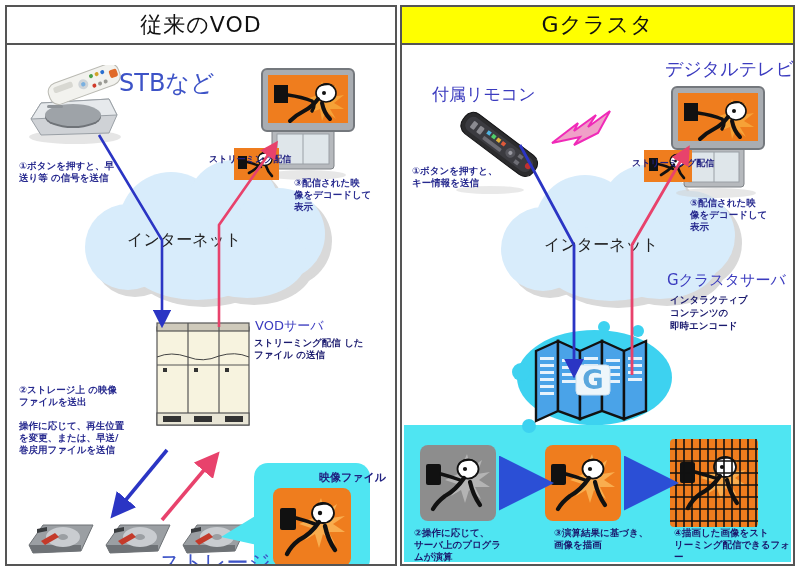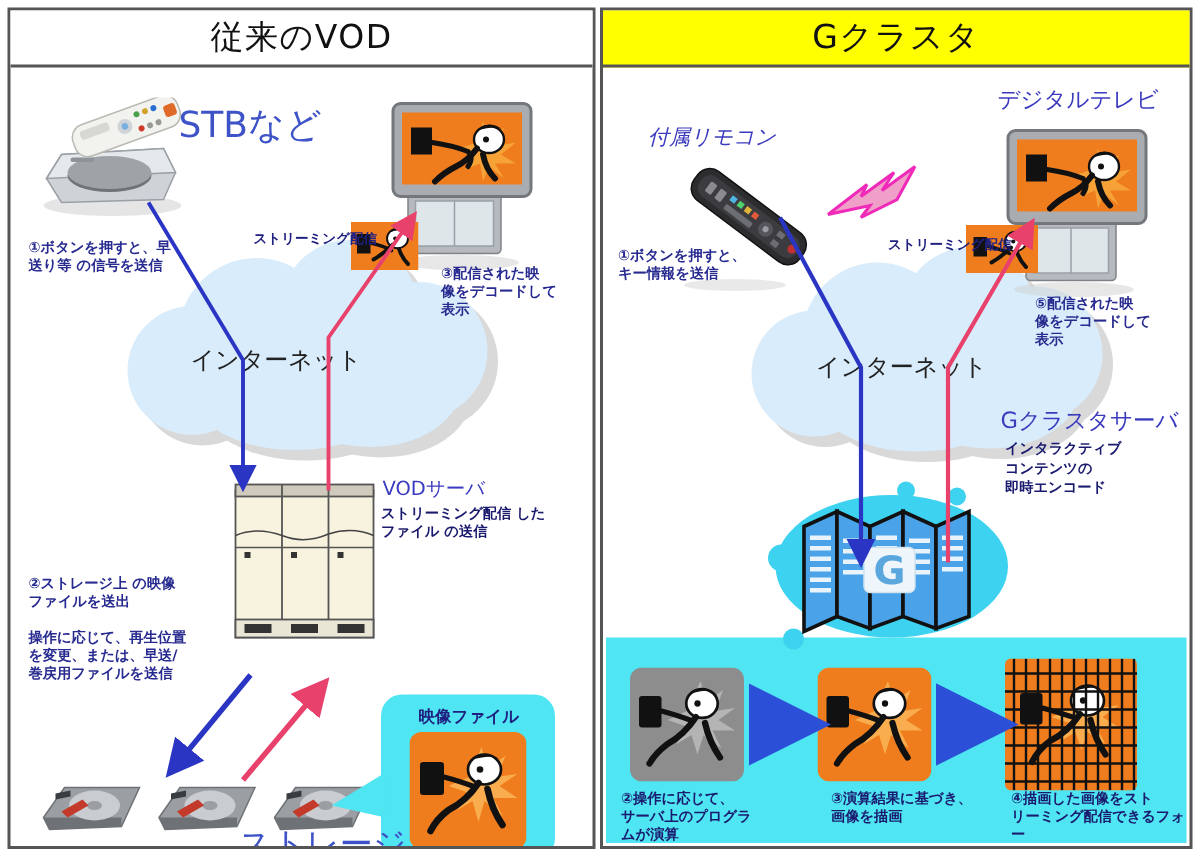--- a/index.html
+++ b/index.html
@@ -25,21 +25,21 @@
   .cloud .shadow b{background:#d9d9d9;}
   .cloud .fill b{background:#d8ecfb;}
   .cloud .shadow{transform:translate(7px,7px);}
   .cloud-label{position:absolute;z-index:3;color:#222;font-size:16px;white-space:nowrap;text-align:right;}
 
   
   .tx{position:absolute;color:#272a8f;font-size:9.5px;line-height:12px;white-space:pre-line;font-weight:bold;}
   .tx-blk{position:absolute;color:#1a1a6e;font-size:9.5px;line-height:12px;white-space:pre-line;font-weight:bold;}
   .title-blue{position:absolute;color:#3b3bbf;font-size:13px;white-space:nowrap;}
   .big-blue{position:absolute;color:#3d53c7;font-size:24px;white-space:nowrap;}
-  .small-lbl{position:absolute;color:#202080;font-size:9px;font-weight:bold;white-space:nowrap;}
+  .small-lbl{position:absolute;color:#202080;font-size:9px;font-weight:bold;white-space:nowrap;margin-left:40px;}
 
   
   .svglayer{position:absolute;left:0;top:0;width:100%;height:100%;overflow:visible;}
 
   
   .runner{position:absolute;overflow:hidden;}
   .runner .bg{position:absolute;inset:0;}
   .runner svg{position:absolute;inset:0;}
 
   
@@ -268,21 +268,21 @@
           <b style="left:24px;top:42px;width:84px;height:84px;"></b>
           <b style="left:58px;top:10px;width:100px;height:100px;"></b>
           <b style="left:124px;top:0px;width:90px;height:90px;"></b>
           <b style="left:168px;top:26px;width:90px;height:90px;"></b>
           <b style="left:66px;top:60px;width:136px;height:76px;"></b>
           <b style="left:124px;top:56px;width:118px;height:78px;"></b>
         </div>
       </div>
       <div class="cloud-label" style="left:142px;top:190px;">インターネット</div>
 
-      <div class="title-blue" style="left:30px;top:38px;font-size:14px;font-style:italic;">付属リモコン</div>
+      <div class="title-blue" style="left:30px;top:38px;font-size:17px;">付属リモコン</div>
       <div class="remote" style="left:38px;top:55px;width:110px;height:95px;">
         <svg width="110" height="95" viewBox="0 0 110 95">
           <g transform="rotate(37 55 45)">
             <rect x="14" y="30" width="88" height="24" rx="10" fill="#2c2c2e" stroke="#121214"></rect>
             <rect x="18" y="34" width="80" height="16" rx="7" fill="#3b3b40"></rect>
             <circle cx="94" cy="42" r="3" fill="#c03030"></circle>
             <rect x="24" y="38" width="5" height="8" rx="1" fill="#8a8a90"></rect>
             <rect x="32" y="38" width="5" height="8" rx="1" fill="#8a8a90"></rect>
             <rect x="41" y="37" width="4" height="4" fill="#4fb4e0"></rect>
             <rect x="47" y="37" width="4" height="4" fill="#4fd06a"></rect>
@@ -295,21 +295,21 @@
             <rect x="80" y="44" width="5" height="4" fill="#6d6d74"></rect>
           </g>
           <ellipse cx="50" cy="90" rx="34" ry="4" fill="#cfcfcf" opacity=".45"></ellipse>
         </svg>
       </div>
 
       <svg class="svglayer" style="z-index:3;">
         <polygon points="150,98 176,78 172,86 194,70 186,82 208,66 196,88 172,100 178,92" fill="#f0a0c8" stroke="#f02ab8" stroke-width="2"></polygon>
       </svg>
 
-      <div class="title-blue" style="left:263px;top:12px;font-size:15px;font-family:Liberation Mono, monospace;">デジタルテレビ</div>
+      <div class="title-blue" style="left:263px;top:12px;font-size:18px;font-family:Liberation Mono, monospace;">デジタルテレビ</div>
       <div class="tvset" style="left:268px;top:36px;width:100px;height:120px;">
         <svg width="100" height="120" viewBox="0 0 100 120">
           <rect x="14" y="66" width="60" height="40" rx="3" fill="#b6b9bd" stroke="#7e8287"></rect>
           <rect x="19" y="71" width="50" height="30" fill="#dfe6ea" stroke="#9aa0a6"></rect>
           <line x1="44" y1="71" x2="44" y2="101" stroke="#9aa0a6"></line>
           <rect x="2" y="6" width="92" height="62" rx="5" fill="#a9adb2" stroke="#74787d" stroke-width="2"></rect>
           <rect x="8" y="12" width="80" height="48" fill="#ef7d1e"></rect>
           <g>
             <path d="M62 18 L66 30 L76 22 L72 34 L84 32 L74 40 L84 46 L70 46 L76 56 L66 48 L62 58 L60 46 L50 50 L56 40 L46 36 L58 32 Z" fill="#f7a83c" opacity=".85"></path>
             <ellipse cx="66" cy="30" rx="10" ry="9" fill="#ffffff" stroke="#111" stroke-width="1.6"></ellipse>

